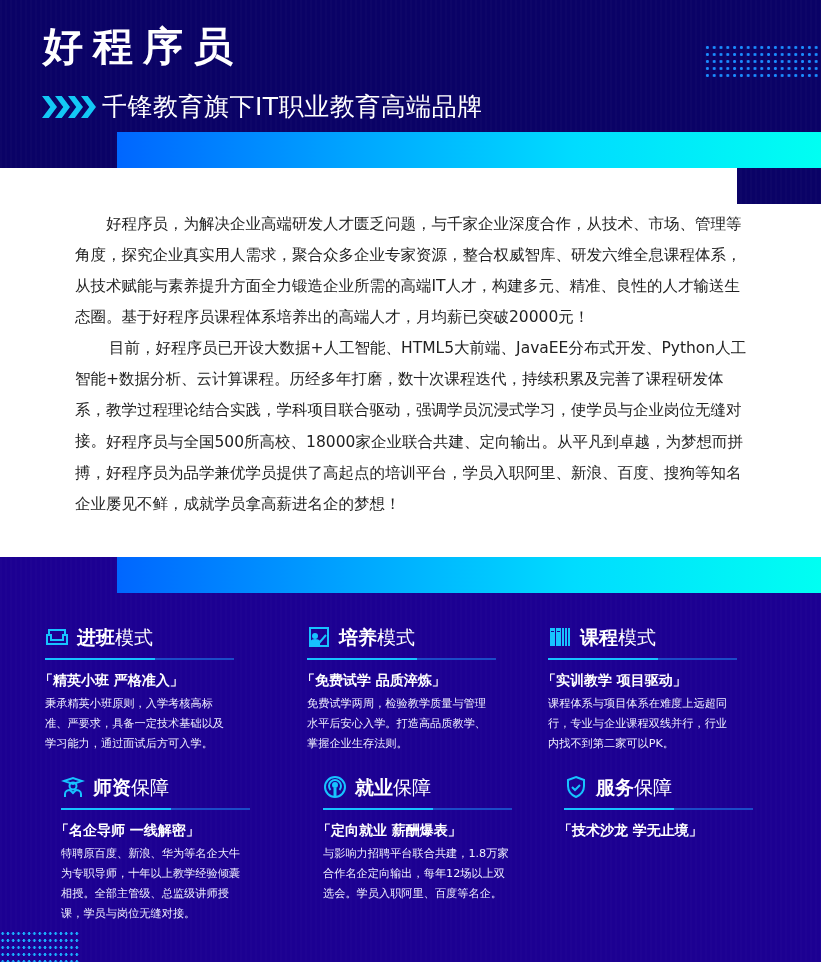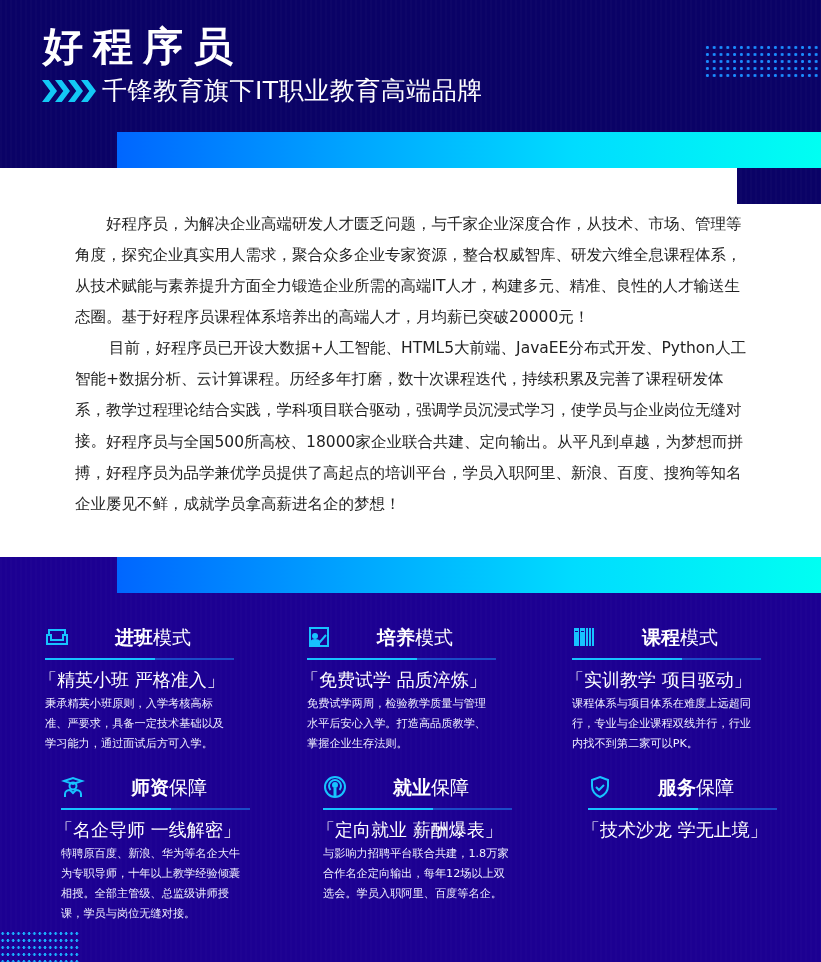--- a/index.html
+++ b/index.html
@@ -11,21 +11,21 @@
     position: absolute; left: 0; top: 0; width: 821px; height: 204px;
     background: #0a0266;
     background-image: repeating-linear-gradient(90deg, rgba(255,255,255,0.015) 0 2px, rgba(0,0,0,0) 2px 5px);
     text-decoration: underline;
   }
   .brand-title {
     position: absolute; left: 43px; top: 22px;
     color: #fff; font-size: 40px; font-weight: bold; letter-spacing: 10px;
     line-height: 48px;
   }
-  .subtitle-row { position: absolute; left: 42px; top: 76px; display: flex; align-items: center; justify-content: flex-end; }
+  .subtitle-row { position: absolute; left: 42px; top: 92px; display: flex; align-items: center; justify-content: flex-end; }
   .chevrons { display: flex; margin-right: 8px; }
   .chevron {
     width: 15px; height: 22px; margin-right: -2px;
     background: #13c8f5;
     clip-path: polygon(0 0, 45% 0, 100% 50%, 45% 100%, 0 100%, 55% 50%);
   }
   .subtitle { color: #fff; font-size: 25px; line-height: 30px; letter-spacing: 0.5px; }
   .dot-grid-top {
     position: absolute; left: 704px; top: 44px; width: 117px; height: 34px;
     background-image: radial-gradient(circle, #1a8cff 1.3px, transparent 1.6px);
@@ -58,36 +58,36 @@
   .band-bottom { top: 0; left: 117px; }
   .dot-grid-bottom {
     position: absolute; left: 0; top: 373px; width: 80px; height: 32px;
     background-image: radial-gradient(circle, #1bb0ff 1.2px, transparent 1.5px);
     background-size: 5.3px 7px;
   }
 
   .feature {
     position: absolute; width: 200px; color: #fff;
   }
-  .f-head { display: flex; align-items: center; height: 30px; gap: 38px; }
+  .f-head { display: flex; align-items: center; height: 30px; }
   .f-icon { width: 24px; height: 24px; margin-right: 8px; flex-shrink: 0; }
   .f-icon svg { width: 24px; height: 24px; display: block; }
   .f-title { font-size: 19px; line-height: 24px; }
   .f-title b { font-weight: bold; }
   .f-title span { font-weight: normal; }
   .f-rule {
     margin-top: 6px; width: 189px; height: 2px;
     background: linear-gradient(90deg, #17c3ff 0 58%, #1b4cc8 58% 100%);
   }
-  .f-tag { margin-top: 10px; margin-left: -6px; font-size: 18px; font-weight: normal; line-height: 20px; }
+  .f-tag { margin-top: 10px; margin-left: -6px; font-size: 14px; font-weight: bold; line-height: 20px; }
   .f-desc { margin-top: 4px; font-size: 11.2px; line-height: 20px; color: #f0f0ff; width: 190px; }
 
   .c1 { left: 45px; }
   .c2 { left: 307px; }
-  .c3 { left: 572px; }
+  .c3 { left: 548px; }
   .r1 { top: 65px; }
   .r2 { top: 215px; margin-left: 16px; }
 </style>
 </head>
 <body>
 
 <div class="header">
   <div class="brand-title">好程序员</div>
   <div class="subtitle-row">
     <div class="chevrons">

